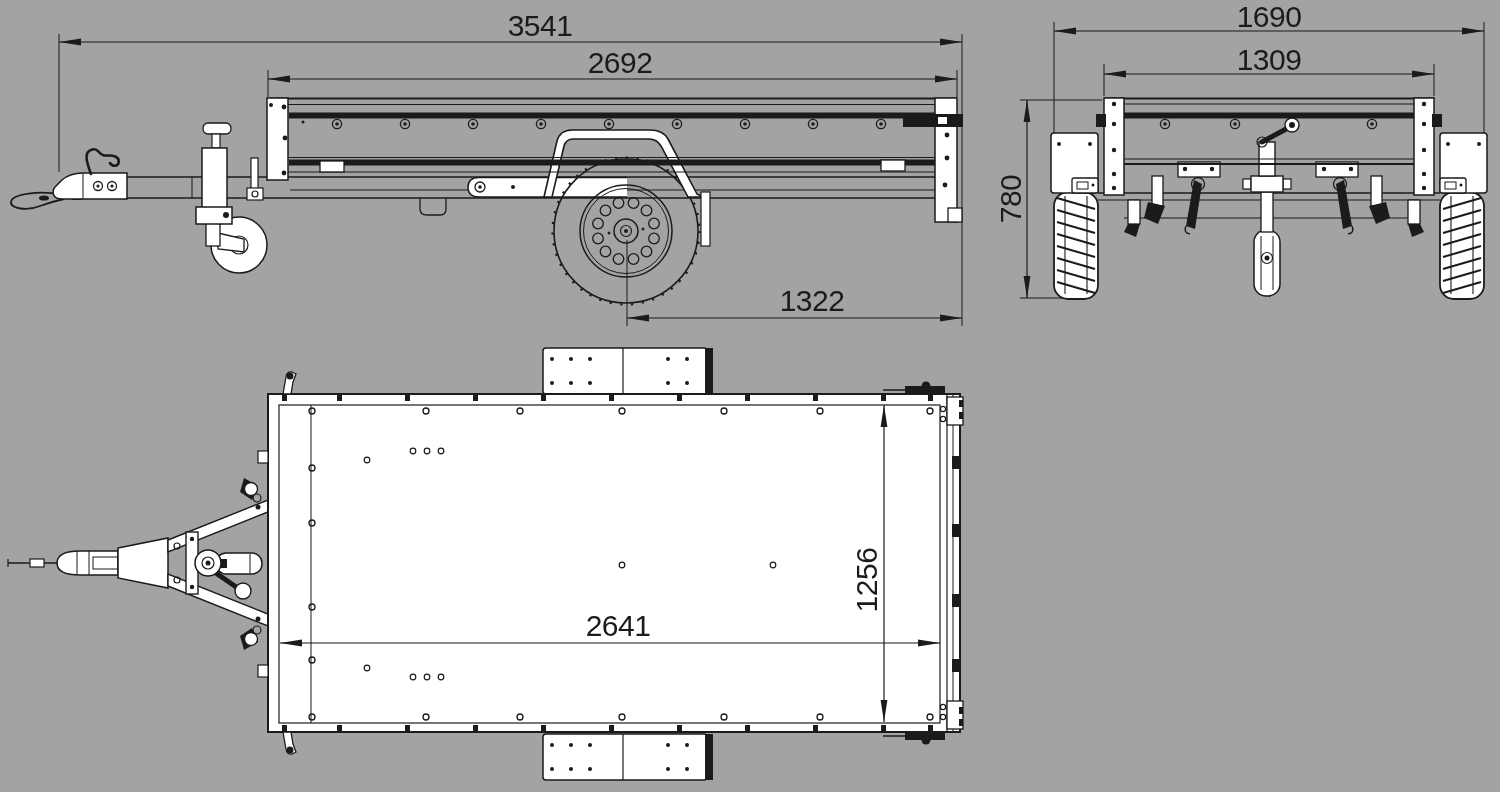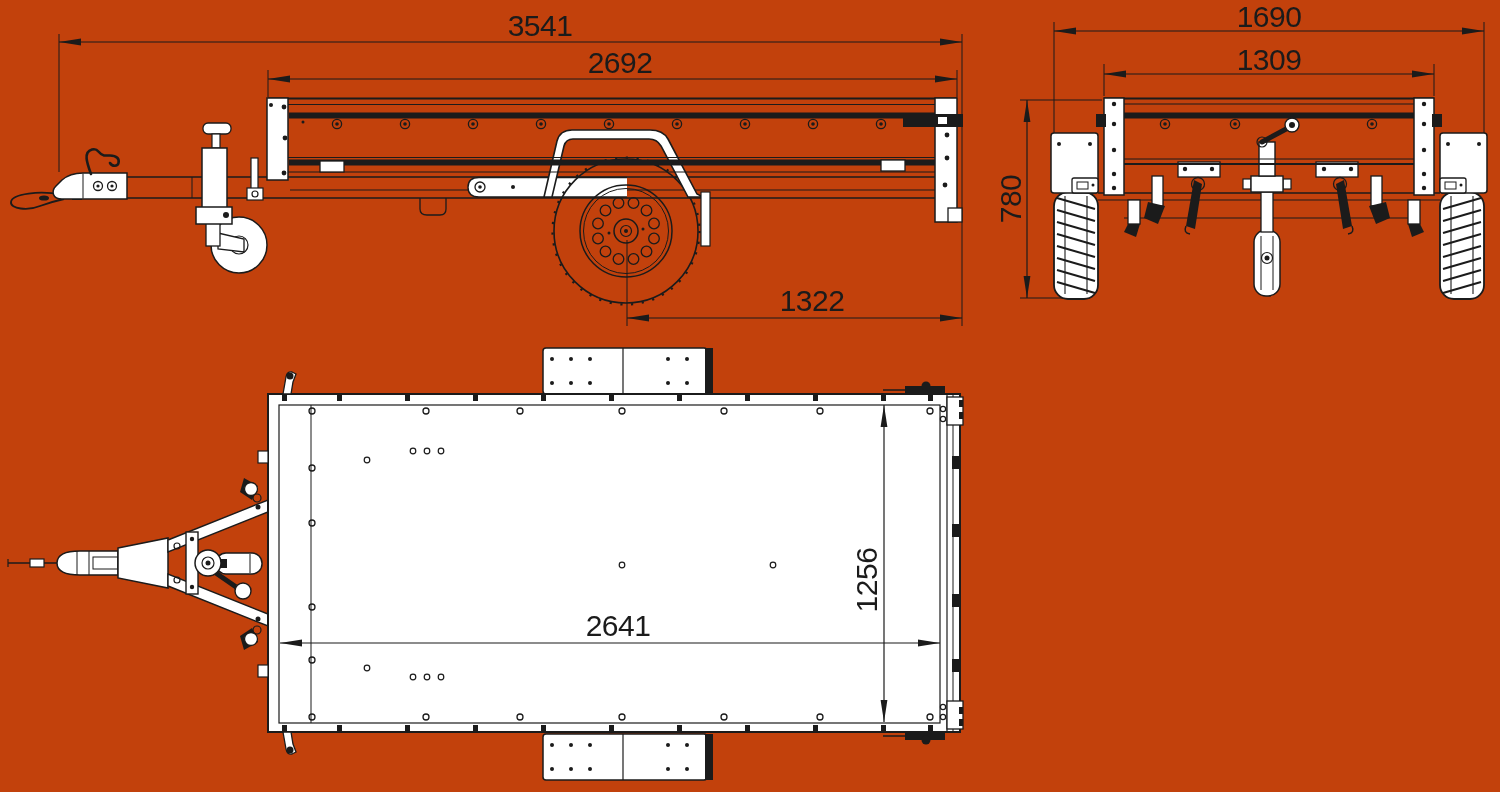--- a/index.html
+++ b/index.html
@@ -1,16 +1,16 @@
 <!DOCTYPE html>
 <html><head>
 <meta charset="utf-8">
 <style>
   html,body{margin:0;padding:0;background:#ffffff;}
-  .sheet{position:relative;width:1500px;height:792px;background:#c2410c;overflow:hidden;}
+  .sheet{position:relative;width:1500px;height:792px;background:#a3a3a3;overflow:hidden;}
   svg{display:block;}
   .dim-text{font-family:"Liberation Sans",sans-serif;font-size:30px;fill:#1b1b1b;letter-spacing:-0.5px;}
   .ln{stroke:#1b1b1b;fill:none;}
   .fillw{fill:#ffffff;stroke:#1b1b1b;}
   .dk{fill:#1b1b1b;stroke:none;}
 </style>
 </head>
 <body>
 
 <div class="sheet">

